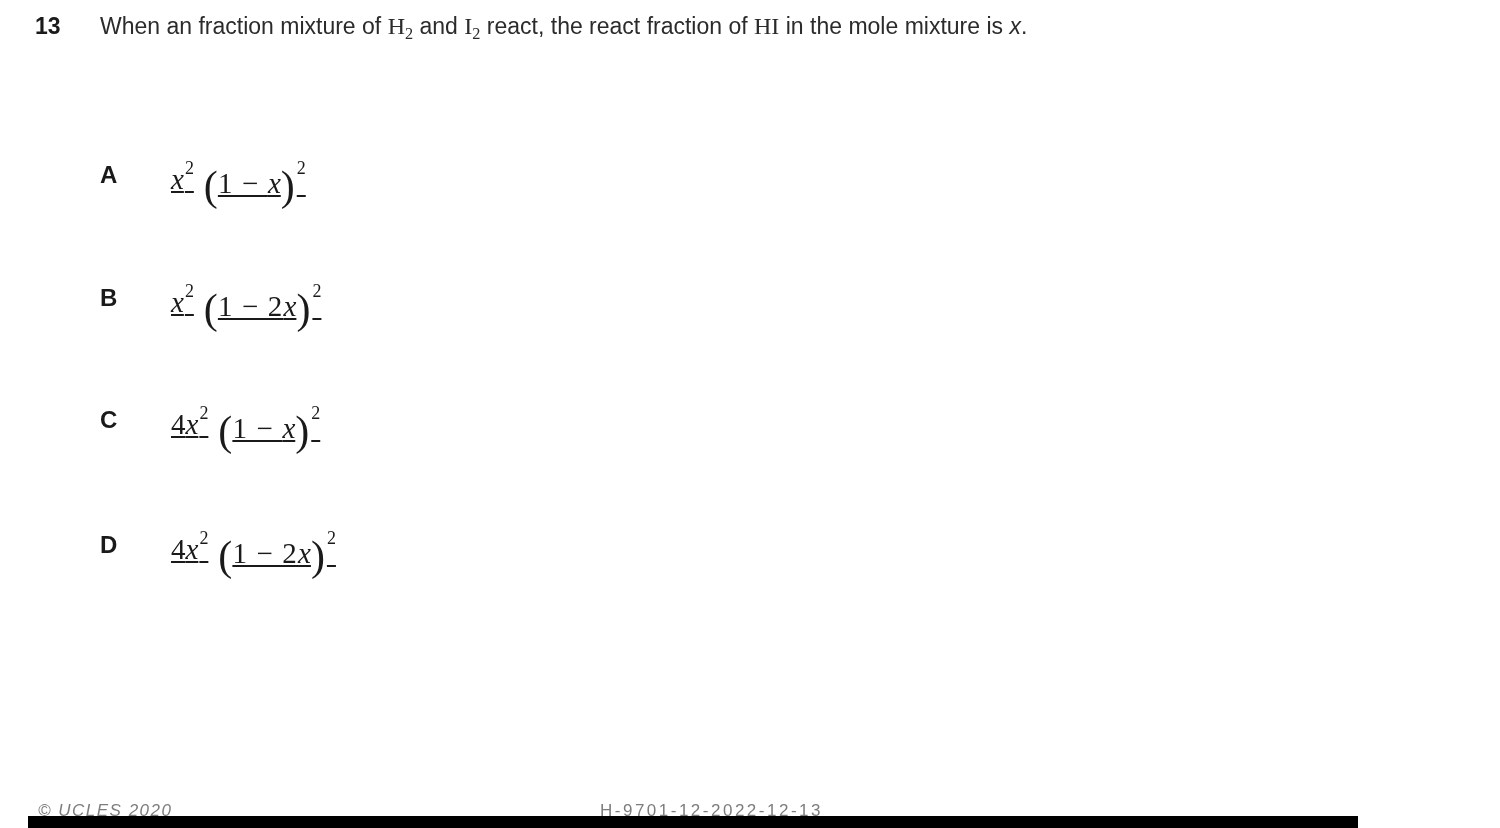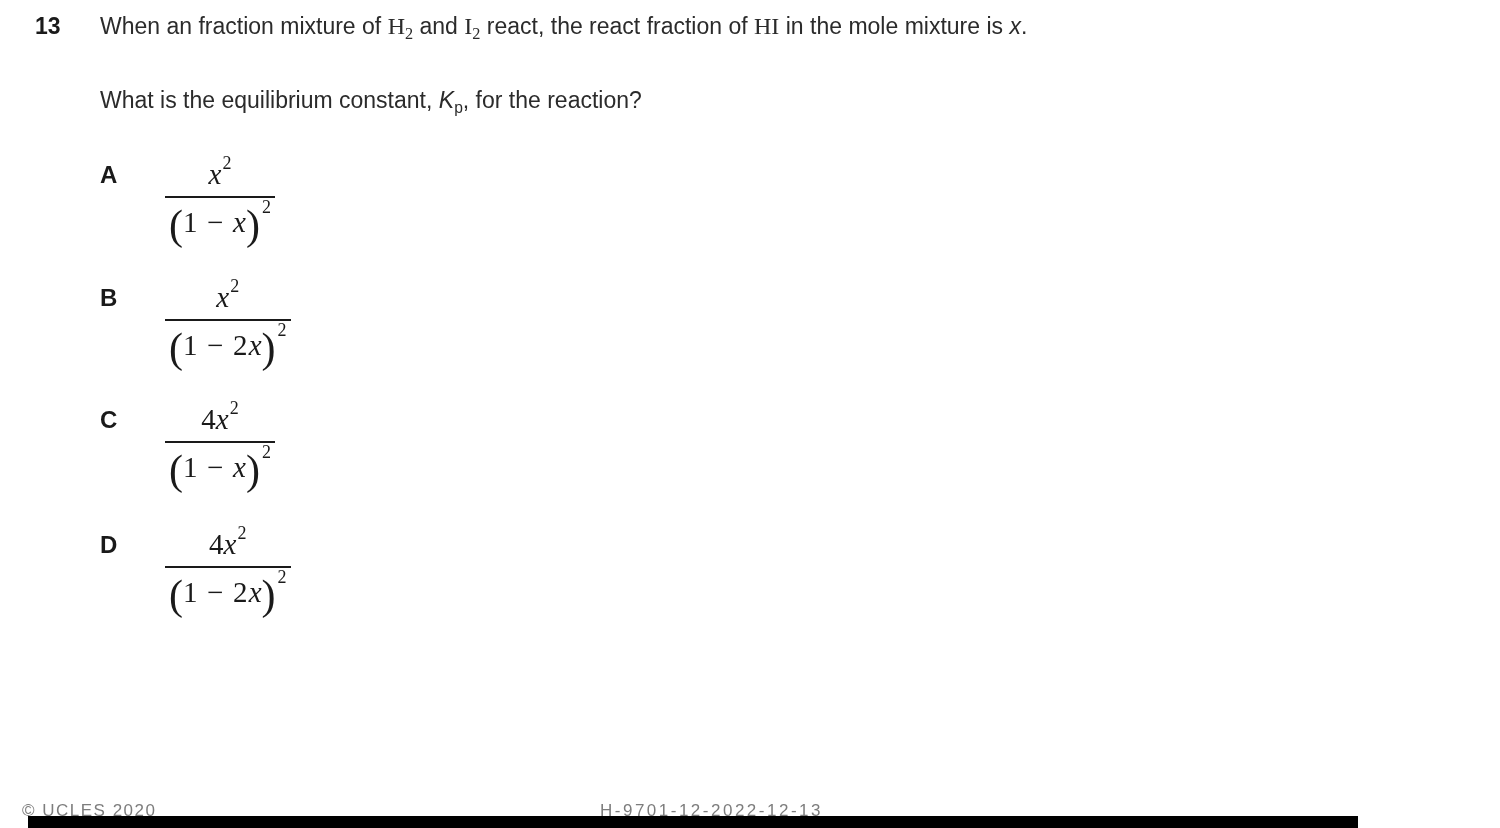--- a/index.html
+++ b/index.html
@@ -71,26 +71,26 @@
   .opt-label {
     font-size: 24px;
     font-weight: bold;
     color: #1a1a1a;
     width: 65px;
     flex: 0 0 65px;
   }
 
   .frac {
     display: inline-flex;
-    flex-direction: column;
     align-items: center;
     font-family: "Liberation Serif", serif;
     font-size: 29px;
     color: #1a1a1a;
     margin-top: -2px;
+    text-decoration: underline;
   }
   .frac .num {
     padding: 0 6px 5px 6px;
     line-height: 1.1;
   }
   .frac .bar {
     align-self: stretch;
     height: 2px;
     background: #1a1a1a;
   }
@@ -125,41 +125,40 @@
 
   
   .footer-text {
     position: absolute;
     font-size: 17px;
     color: #7d7d7d;
     letter-spacing: 1.5px;
     white-space: nowrap;
     z-index: 1;
   }
-  .footer-left { left: 22px; top: 801px; }
+  .footer-left { left: 38px; top: 801px; font-style: italic; }
   .footer-center { left: 600px; top: 801px; letter-spacing: 2.5px; }
   .footer-bar {
     position: absolute;
     left: 28px;
     right: 0;
     top: 816px;
     height: 12px;
     z-index: 2;
   }
 </style>
 </head>
 <body>
 
 <div class="page">
 
   <div class="q-number">13</div>
 
   <div class="q-line1"><span>When an fraction mixture of </span><span class="chem"><span>H</span><span class="sub">2</span></span><span> and </span><span class="chem"><span>I</span><span class="sub">2</span></span><span> react, the react fraction of </span><span class="chem">HI</span><span> in the mole mixture is </span><span class="ivar">x</span><span>.</span></div>
 
-  <div class="q-line2"><span>What is the equilibrium constant, </span><span class="kvar"><span class="kbase">K</span><span class="sub">p</span></span><span>, for the reaction?</span></div>
 
   <div class="option option-a">
     <div class="opt-label">A</div>
     <div class="frac">
       <div class="num"><span></span><span class="mvar">x</span><span class="exp">2</span></div>
       <div class="bar"></div>
       <div class="den"><span class="paren">(</span><span class="inner">1 − </span><span class="mvar">x</span><span class="paren">)</span><span class="exp">2</span></div>
     </div>
   </div>
 

